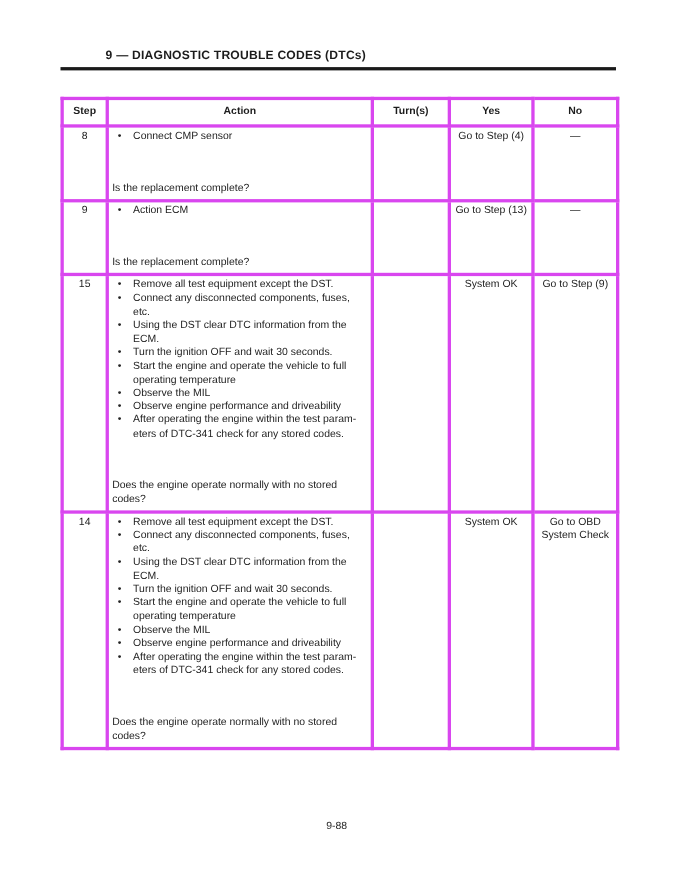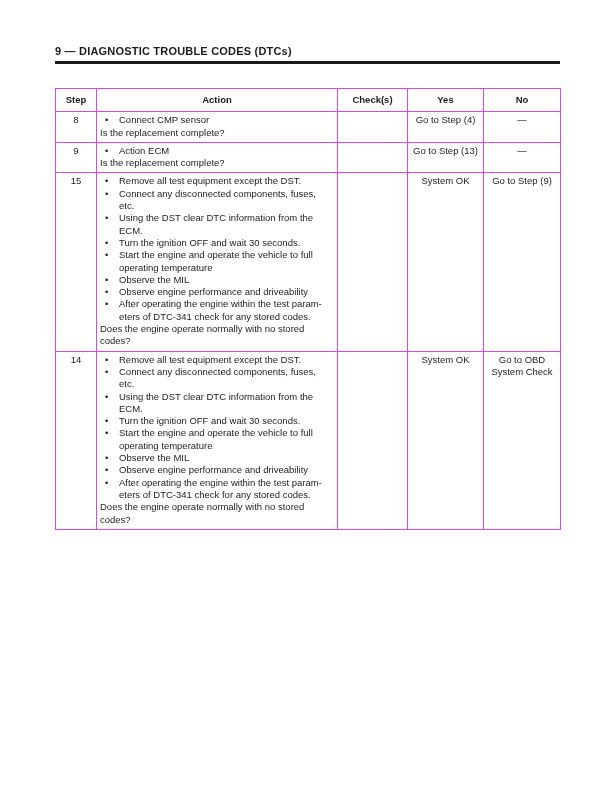--- a/index.html
+++ b/index.html
@@ -17,36 +17,37 @@
     position: absolute;
     left: 55px;
     top: 45px;
     width: 505px;
   }
   .doc-title {
     font-size: 11px;
     font-weight: bold;
     letter-spacing: 0.2px;
     color: #1c1c1c;
+    margin-left: 41px;
   }
   .header-rule {
     height: 3px;
     background: #1a1a1a;
     margin-top: 4px;
   }
   .dtc-table {
     position: absolute;
     left: 55px;
     top: 88px;
     width: 505px;
     border-collapse: collapse;
     table-layout: fixed;
   }
   .dtc-table th, .dtc-table td {
-    border: 1px solid #d946ef;
+    border: 3px solid #d946ef;
     vertical-align: top;
     font-size: 9.5px;
     line-height: 12.3px;
   }
   .dtc-table th {
     font-weight: bold;
     text-align: center;
     padding: 5px 2px;
     color: #1c1c1c;
   }
@@ -65,20 +66,21 @@
     padding-left: 8px;
     font-size: 9.5px;
   }
   .bullet-text {
     flex: 1;
     white-space: pre-line;
   }
   .question-text {
     padding-left: 3px;
     white-space: pre-line;
+    margin-top: 35px;
   }
   .page-number {
     position: absolute;
     top: 746px;
     left: 0;
     width: 100%;
     text-align: center;
     font-size: 9.5px;
     color: #2a2a2a;
   }
@@ -98,21 +100,21 @@
       <col style="width:41px">
       <col style="width:241px">
       <col style="width:70px">
       <col style="width:76px">
       <col style="width:77px">
     </colgroup>
     <thead>
       <tr>
         <th>Step</th>
         <th>Action</th>
-        <th>Check(s)</th>
+        <th>Turn(s)</th>
         <th>Yes</th>
         <th>No</th>
       </tr>
     </thead>
     <tbody>
         <tr>
       <td class="step-cell">8</td>
       <td class="action-cell">
         <div>
               <div class="bullet-row">
@@ -234,14 +236,15 @@
 codes?</div>
       </td>
       <td class="values-cell"></td>
       <td class="yes-cell">System OK</td>
       <td class="no-cell">Go to OBD
 System Check</td>
     </tr>
       </tbody>
   </table>
 
+  <div class="page-number">9-88</div>
 
 </div>
 
 </body></html>

